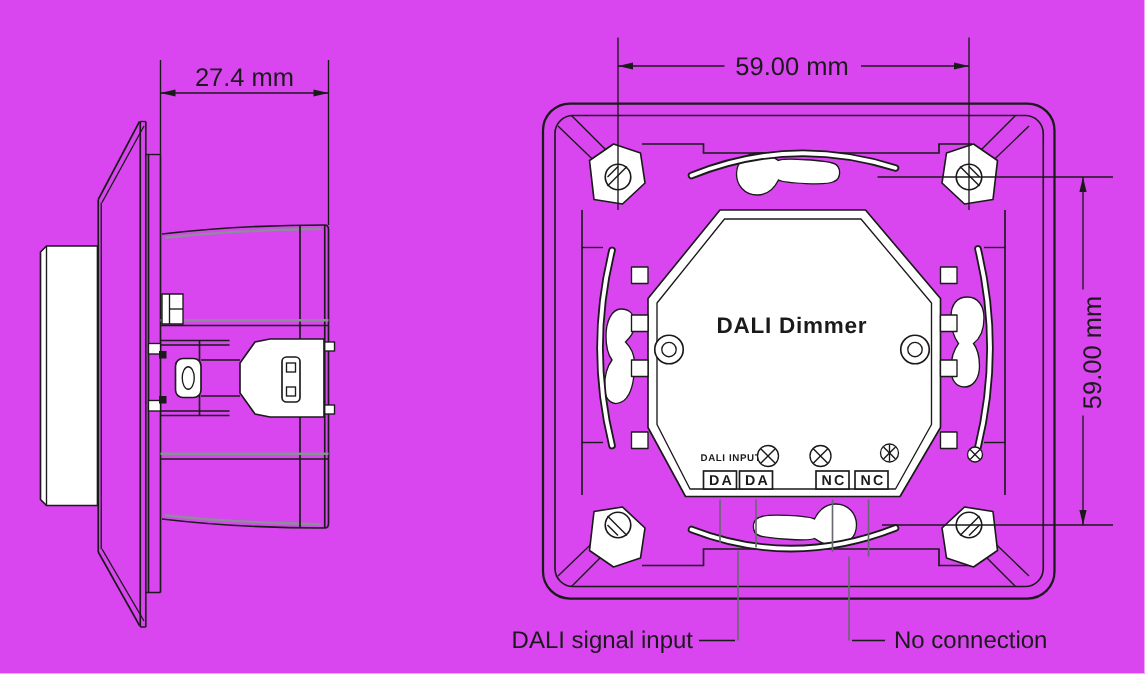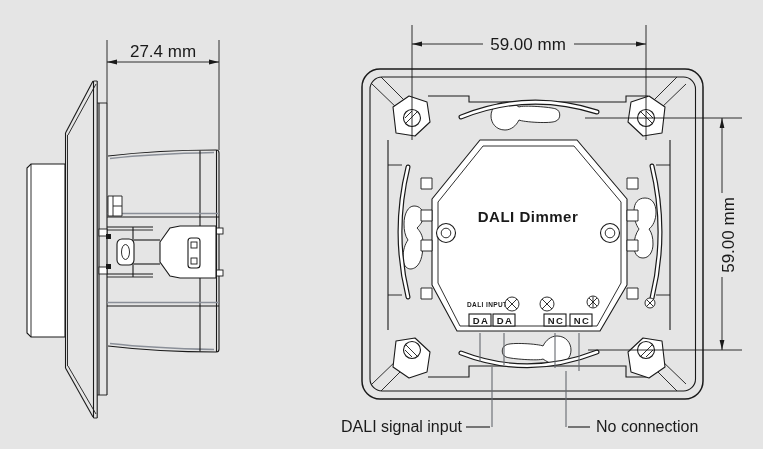--- a/index.html
+++ b/index.html
@@ -1,16 +1,16 @@
 <!DOCTYPE html>
 <html><head>
 <meta charset="utf-8">
 <style>
   html,body{margin:0;padding:0;background:#ffffff;}
-  .page{position:relative;width:763px;height:449px;background:#e5e5e5;overflow:hidden;
+  .page{position:relative;width:763px;height:449px;background:#d946ef;overflow:hidden;
         font-family:"Liberation Sans", sans-serif;text-align:right;}
   svg{position:absolute;left:0;top:0;}
   svg text{fill:#1a1a1a;}
   .dim-text{font-size:17px;}
   .label-text{font-size:16px;}
   .product-text{font-size:15px;font-weight:bold;letter-spacing:.5px;}
   .tiny-text{font-size:6.5px;font-weight:bold;letter-spacing:.4px;}
   .term-text{font-size:9.5px;font-weight:bold;letter-spacing:1.5px;}
   .ln{stroke:#1a1a1a;stroke-width:1.1;fill:none;stroke-linecap:butt;}
   .ln-th{stroke:#1a1a1a;stroke-width:1.5;fill:none;}

